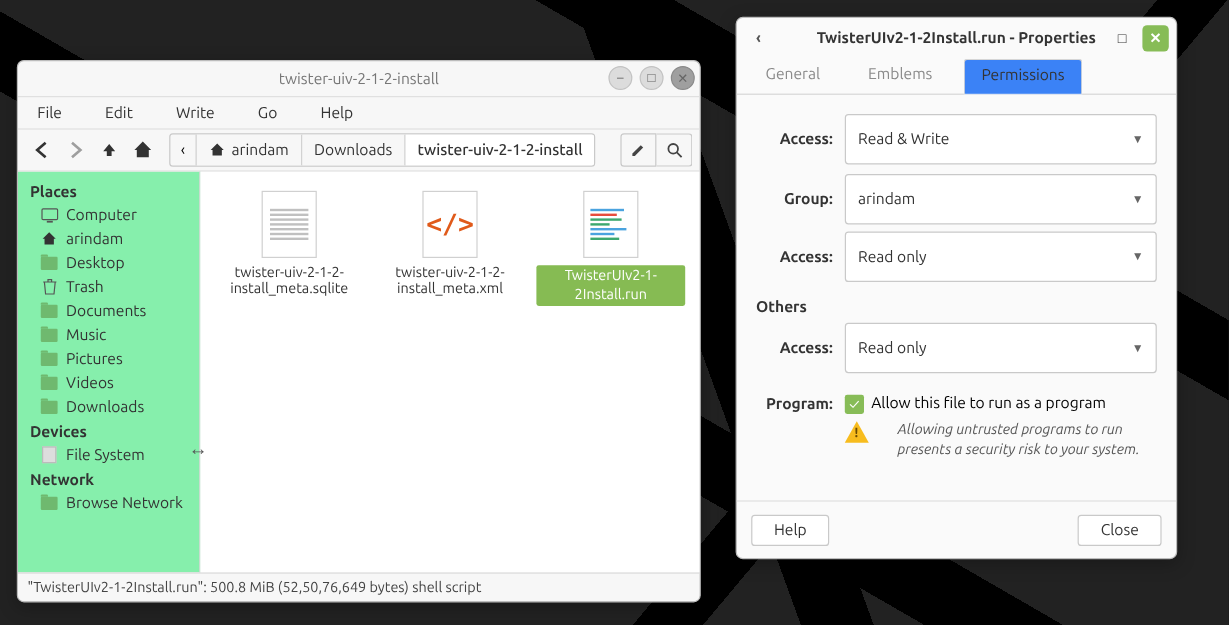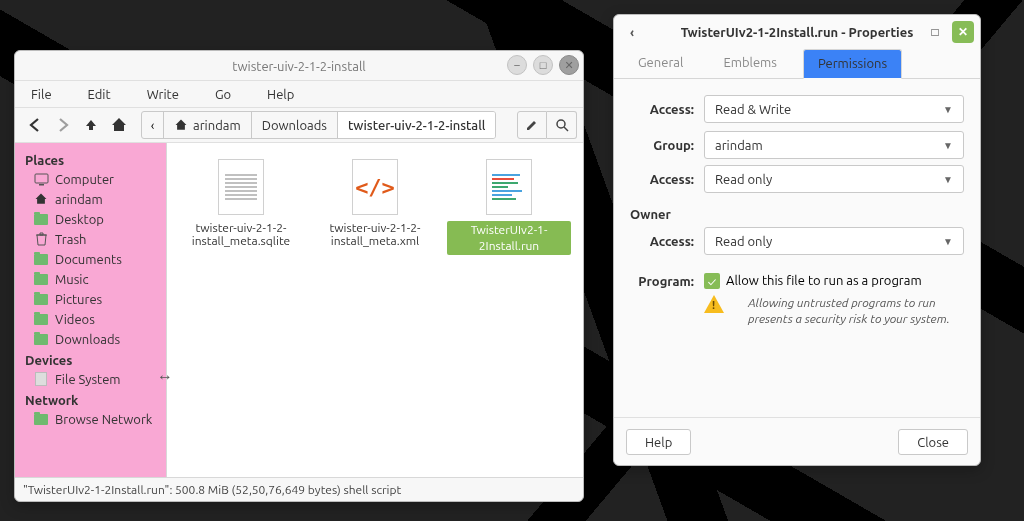--- a/index.html
+++ b/index.html
@@ -52,21 +52,21 @@
 .pathseg { display:flex; align-items:center; gap:5px; padding:0 10px; border-right:1px solid #c9c9c9; color:#333; background:#f7f7f7; }
 .pathseg:last-child { border-right:none; }
 .pathseg.active { background:#fff; font-weight:500; }
 .path-arrow { width:22px; display:flex;align-items:center;justify-content:center; border-right:1px solid #c9c9c9; }
 .tool-right { margin-left:auto; display:flex; }
 .tool-right .iconbtn { width:30px;height:28px; display:flex;align-items:center;justify-content:center; border:1px solid #c9c9c9; border-left:none; }
 .tool-right .iconbtn:first-child { border-left:1px solid #c9c9c9; border-radius:3px 0 0 3px; }
 .tool-right .iconbtn:last-child { border-radius:0 3px 3px 0; }
 
 .fm-body { flex:1; display:flex; overflow:hidden; }
-.sidebar { width:158px; border-right:1px solid #d8d8d8; padding: 6px 0; background:#f9a8d4; }
+.sidebar { width:158px; border-right:1px solid #d8d8d8; padding: 6px 0; background:#86efac; }
 .sb-head { font-weight:bold; color:#333; padding:4px 10px 2px; }
 .sb-item { display:flex; align-items:center; gap:6px; padding:2px 10px 2px 18px; color:#333; }
 .sb-item .ico { width:16px; height:16px; display:flex;align-items:center;justify-content:center; }
 .folder { width:14px;height:11px; background:#6fb96f; border-radius:1px; position:relative; }
 .folder:before { content:""; position:absolute; top:-2px; left:0; width:6px;height:2px; background:#6fb96f; border-radius:1px 1px 0 0; }
 .fileico { width:12px;height:14px; background:#ddd; border:1px solid #bbb; }
 
 .content { flex:1; background:#fff; padding: 12px 10px; position:relative; display:flex; gap:6px; align-items:flex-start; }
 .fileitem { width:128px; text-align:center; font-size:12px; color:#333; padding:4px 2px; border-radius:3px; }
 .fileitem .thumb { width:46px; height:56px; margin:0 auto 6px; background:#fff; border:1px solid #d0d0d0; display:flex; align-items:center;justify-content:center; font-size:20px; position:relative; }
@@ -94,21 +94,21 @@
 .props .pclose { background:#87bc57; border-radius:50%; color:#fff; }
 
 .tabs { display:flex; height:30px; border-bottom:1px solid #d6d6d6; padding:0 10px;gap:12px; }
 .tab { padding:6px 14px 0; color:#8a8a8a; }
 .tab.active { color:#333; border:1px solid #d6d6d6; border-bottom:1px solid #fafafa; border-radius:3px 3px 0 0; margin-bottom:-1px; background:#3b82f6;text-align:right; }
 
 .form { padding:10px 16px 8px; flex:1; }
 .row { display:flex; align-items:center; margin:6px 0; }
 .row .lab { width:74px; text-align:right; font-weight:600; color:#333; padding-right:10px; }
 .row .val { flex:1; color:#333; }
-.sel { flex:1; height:28px; border:1px solid #c9c9c9; border-radius:3px; background:#fff; display:flex; align-items:center; justify-content:space-between; padding:0 10px; color:#333; }
+.sel { flex:1; height:42px; border:1px solid #c9c9c9; border-radius:3px; background:#fff; display:flex; align-items:center; justify-content:space-between; padding:0 10px; color:#333; }
 .sel .chev { color:#666; font-size:10px; }
 .sect { font-weight:700; margin:14px 0 4px; color:#333; }
 .chkrow { display:flex; align-items:flex-start; gap:6px; }
 .chk { width:16px;height:16px; background:#87bc57; border-radius:2px; display:flex;align-items:center;justify-content:center; color:#fff; font-size:12px; }
 .warn { display:flex; gap:24px; margin-top:6px; margin-left:74px; }
 .warn .tri { width:0;height:0; border-left:10px solid transparent; border-right:10px solid transparent; border-bottom:18px solid #f7bc1e; position:relative; }
 .warn .tri:after { content:"!"; position:absolute; left:-2px; top:4px; color:#6b4a00; font-weight:bold; font-size:11px; }
 .warn span { font-style:italic; color:#555; font-size:12px; line-height:1.35; }
 
 .btnbar { height:48px; border-top:1px solid #e0e0e0; display:flex; align-items:center; padding:0 12px; }
@@ -353,21 +353,21 @@
       </div>
     </div>
     <div class="row">
       <div class="lab">Access:</div>
       <div class="sel">
         <span>Read only</span>
         <span class="chev">▼</span>
       </div>
     </div>
 
-    <div class="sect">Owner</div>
+    <div class="sect">Others</div>
     <div class="row">
       <div class="lab">Access:</div>
       <div class="sel">
         <span>Read only</span>
         <span class="chev">▼</span>
       </div>
     </div>
 
     <div class="row" style="margin-top:18px; align-items:center;">
       <div class="lab">Program:</div>

